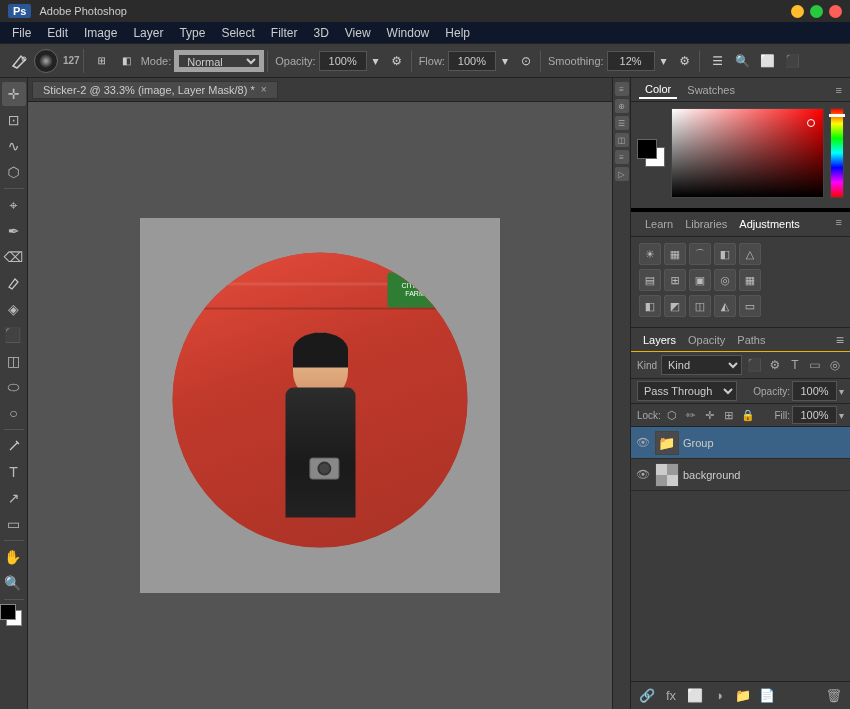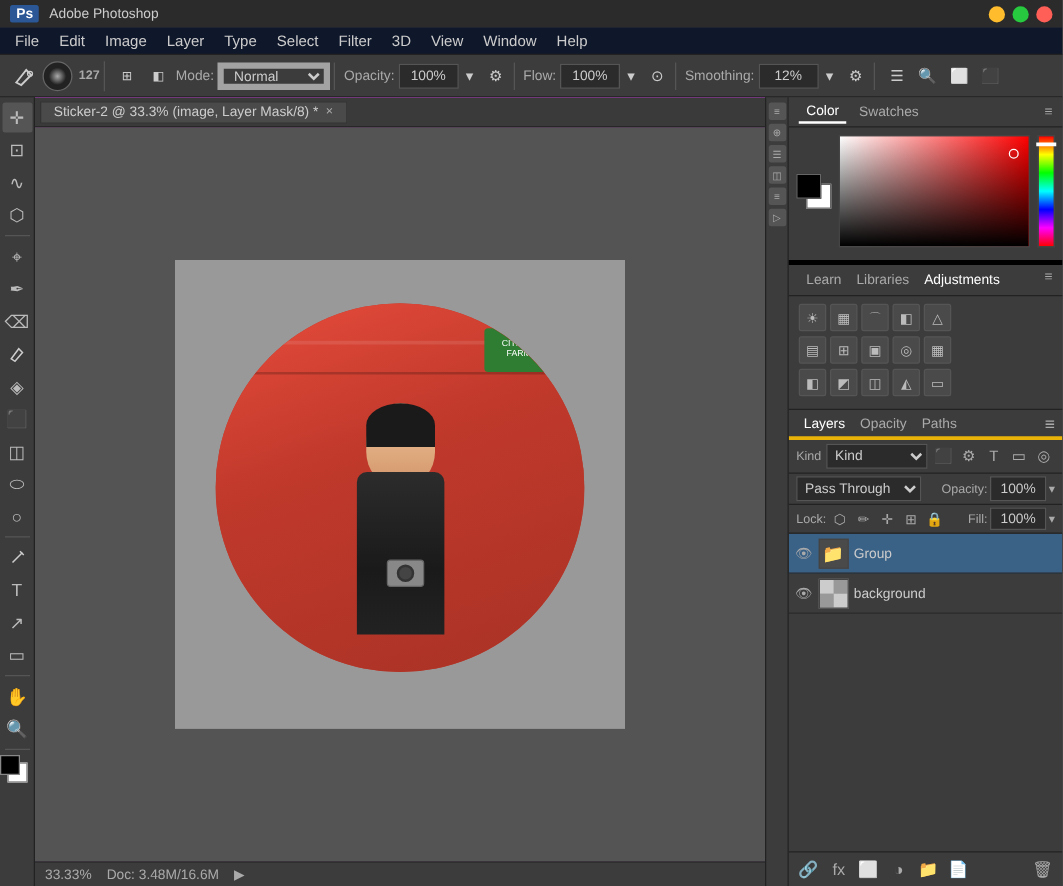--- a/index.html
+++ b/index.html
@@ -33,21 +33,21 @@
     #main { display: flex; height: calc(709px - 22px - 22px - 34px); }
 
     
     #left-panel { width: 28px; background: #3c3c3c; border-right: 1px solid #222; display: flex; flex-direction: column; align-items: center; padding: 4px 0; gap: 2px; }
     .tool-icon { width: 24px; height: 24px; display: flex; align-items: center; justify-content: center; cursor: pointer; color: #bbb; font-size: 14px; border-radius: 2px; }
     .tool-icon.active { background: #555; }
     .tool-divider { width: 20px; height: 1px; background: #555; margin: 2px 0; }
     .color-pair { position: relative; width: 28px; height: 28px; }
 
     
-    #canvas-area { flex: 1; background: #d946ef; display: flex; flex-direction: column; overflow: hidden; }
+    #canvas-area { flex: 1; background: #be185d; display: flex; flex-direction: column; overflow: hidden; }
     #tab-bar { background: #3a3a3a; height: 24px; display: flex; align-items: center; padding: 0 4px; border-bottom: 1px solid #222; }
     .doc-tab { background: #4a4a4a; border: 1px solid #333; padding: 2px 10px; font-size: 11px; color: #ccc; display: flex; align-items: center; gap: 6px; cursor: pointer; }
     .doc-tab .close-tab { color: #aaa; cursor: pointer; font-size: 10px; }
     #canvas-container { flex: 1; display: flex; align-items: center; justify-content: center; overflow: hidden; background: #545454; position: relative; }
     #canvas-inner { background: #888; width: 360px; height: 375px; position: relative; display: flex; align-items: center; justify-content: center; }
     #status-bar { height: 20px; background: #3c3c3c; border-top: 1px solid #222; display: flex; align-items: center; padding: 0 8px; gap: 12px; font-size: 11px; color: #aaa; }
 
     
     #right-panel { width: 220px; background: #3c3c3c; border-left: 1px solid #222; display: flex; flex-direction: column; }
 
@@ -70,21 +70,21 @@
     .adj-tabs { display: flex; padding: 4px 8px; border-bottom: 1px solid #222; }
     .adj-tab { font-size: 11px; color: #aaa; cursor: pointer; padding: 2px 6px; }
     .adj-tab.active { color: #fff; }
     .adj-content { padding: 6px 8px; }
     .adj-title { font-size: 11px; color: #aaa; margin-bottom: 6px; }
     .adj-icons-row { display: flex; gap: 3px; margin-bottom: 4px; flex-wrap: wrap; }
     .adj-icon-btn { width: 22px; height: 22px; background: #4a4a4a; border: 1px solid #555; display: flex; align-items: center; justify-content: center; cursor: pointer; color: #bbb; font-size: 11px; border-radius: 2px; }
 
     
     #layers-panel { flex: 1; display: flex; flex-direction: column; overflow: hidden; }
-    .layers-tabs { display: flex; align-items: center; padding: 0 6px; height: 24px; border-bottom: 3px solid #eab308; justify-content: flex-end; }
+    .layers-tabs { display: flex; align-items: center; padding: 0 6px; height: 24px; border-bottom: 1px solid #eab308; justify-content: flex-end; }
     .layers-tab { font-size: 11px; color: #aaa; cursor: pointer; padding: 2px 6px; }
     .layers-tab.active { color: #fff; }
     .layers-menu-btn { margin-left: auto; cursor: pointer; color: #aaa; font-size: 14px; }
     .layers-controls { padding: 3px 6px; display: flex; align-items: center; gap: 4px; border-bottom: 1px solid #222; }
     .layer-ctrl-select { background: #2b2b2b; border: 1px solid #555; color: #ccc; font-size: 11px; height: 20px; width: 90px; padding: 0 2px; }
     .layer-ctrl-icons { display: flex; gap: 2px; margin-left: auto; }
     .layer-ctrl-icon { width: 18px; height: 18px; background: none; border: none; color: #aaa; font-size: 12px; cursor: pointer; display: flex; align-items: center; justify-content: center; }
     .blend-row { display: flex; align-items: center; gap: 4px; padding: 2px 6px; border-bottom: 1px solid #222; }
     .blend-select { background: #2b2b2b; border: 1px solid #555; color: #ccc; font-size: 11px; height: 20px; width: 100px; padding: 0 2px; }
     .opacity-group { display: flex; align-items: center; gap: 2px; margin-left: auto; }
@@ -278,25 +278,20 @@
                 <div style="width:14px;height:14px;border-radius:50%;background:#444;border:2px solid #333;margin:3px auto;"></div>
               </div>
             </div>
 
             <div style="position:absolute;top:0;right:0;width:0;height:0;border-style:solid;border-width:0 50px 50px 0;border-color:transparent #888 transparent transparent;"></div>
             <div style="position:absolute;top:5px;right:5px;width:42px;height:42px;background:linear-gradient(225deg,#ccc 40%,rgba(200,200,200,0.5) 60%,transparent 70%);border-radius:0 0 0 100%;"></div>
           </div>
         </div>
       </div>
     </div>
-    <div id="status-bar">
-      <span>33.33%</span>
-      <span>Doc: 3.48M/16.6M</span>
-      <span style="cursor:pointer;color:#aaa;">▶</span>
-    </div>
   </div>
 
   <div id="mini-panel">
     <div class="mini-btn">≡</div>
     <div class="mini-btn">⊕</div>
     <div class="mini-btn">☰</div>
     <div class="mini-btn">◫</div>
     <div class="mini-btn">≡</div>
     <div class="mini-btn">▷</div>
   </div>

